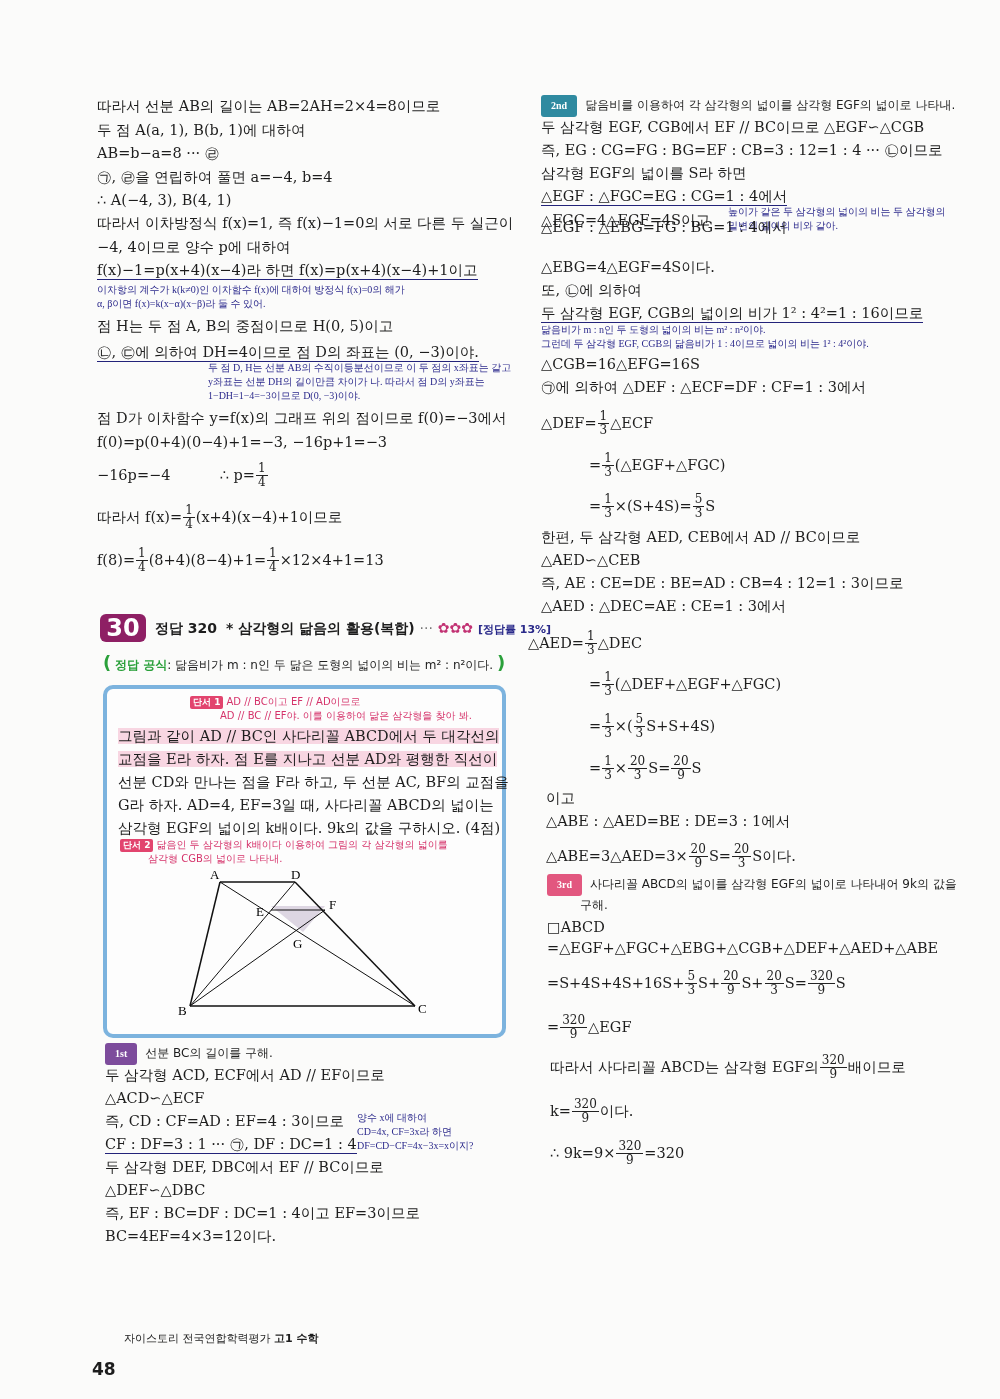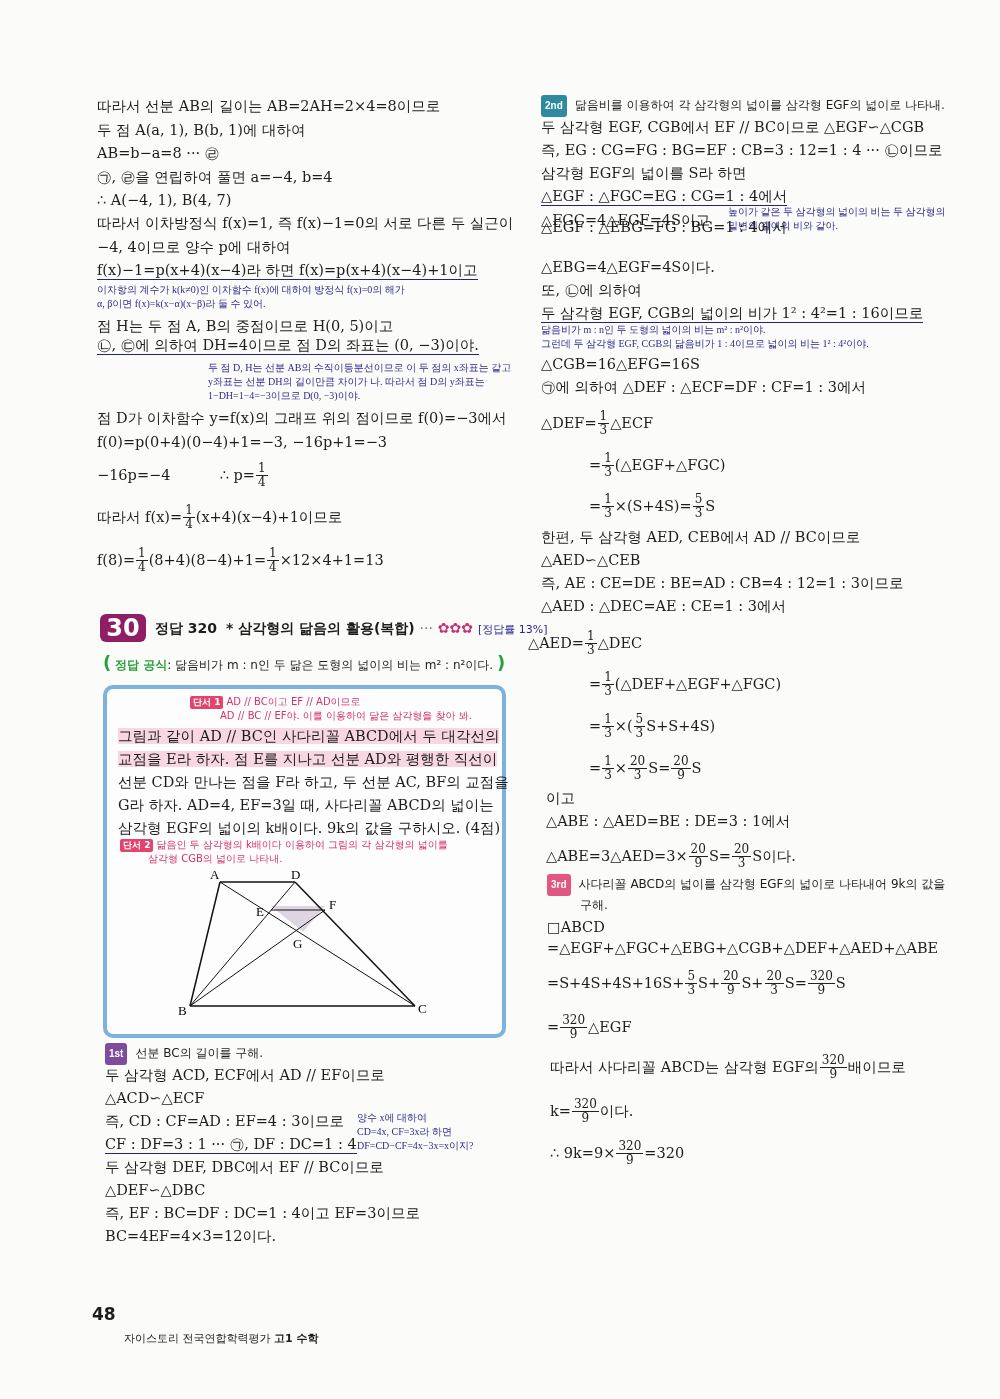--- a/index.html
+++ b/index.html
@@ -6,49 +6,49 @@
   body { width:1000px; height:1399px; background:#fbfbfa; position:relative; overflow:hidden;
          font-family:"DejaVu Serif", "Liberation Serif", serif; color:#1d1d1d; }
   .col { position:absolute; font-size:14.5px; }
   .line { position:absolute; white-space:nowrap; line-height:20px; }
   .sans { font-family:"DejaVu Sans","Liberation Sans",sans-serif; }
   .note { font-family:Liberation Serif, serif; font-size:10px; color:#2c2a8c; line-height:14px; }
   .ul { border-bottom:1.5px solid #23237a; padding-bottom:1px; }
   .frac { display:inline-flex; flex-direction:column; align-items:center; vertical-align:middle; font-size:12px; line-height:13px; margin:0 1px; }
   .frac .n { border-bottom:1px solid #222; padding:0 2px; }
   .frac .d { padding:0 2px; }
-  .step { display:inline-block; font-family:Liberation Sans, sans-serif; font-size:10px; font-weight:bold; color:#fff; border-radius:3px; padding:1px 4px; margin-right:8px; }
+  .step { display:inline-block; font-family:Liberation Serif, serif; font-size:10px; font-weight:bold; color:#fff; border-radius:3px; padding:1px 10px; margin-right:8px; }
   .step-1st { background:#7d4c9c; }
   .step-2nd { background:#2f8aa0; }
   .step-3rd { background:#e2577f; }
   .hl { background:#f8d6e2; }
   .num-badge { position:absolute; left:100px; top:614px; width:46px; height:28px; background:#8e1f64; color:#fff; border-radius:6px;
                font-family:"DejaVu Sans","Liberation Sans",sans-serif; font-size:24px; font-weight:bold; text-align:center; line-height:28px; }
   .prob-box { position:absolute; left:103px; top:685px; width:395px; height:345px; border:4px solid #7cb3de; border-radius:10px; background:#fdfdfd; }
   .hint-tag { display:inline-block; background:#e2446e; color:#fff; font-size:9px; font-weight:bold; border-radius:2px; padding:0 3px; margin-right:3px; font-family:"DejaVu Sans",sans-serif; }
   .hint { font-family:"DejaVu Sans","Liberation Sans",sans-serif; font-size:10px; color:#d5326a; line-height:13px; }
-  .footer-num { position:absolute; left:92px; top:1304px; font-family:"DejaVu Sans","Liberation Sans",sans-serif; font-size:17px; font-weight:bold; }
+  .footer-num { position:absolute; left:92px; top:1359px; font-family:"DejaVu Sans","Liberation Sans",sans-serif; font-size:17px; font-weight:bold; }
   .footer-text { position:absolute; left:124px; top:1331px; font-family:"DejaVu Sans","Liberation Sans",sans-serif; font-size:11px; }
 </style>
 </head>
 <body>
 
 <div class="col">
   <div class="line" style="left:97px;top:96px">따라서 선분 AB의 길이는 AB=2AH=2×4=8이므로</div>
   <div class="line" style="left:97px;top:120px">두 점 A(a, 1), B(b, 1)에 대하여</div>
   <div class="line" style="left:97px;top:143px">AB=b−a=8 ··· ㉣</div>
   <div class="line" style="left:97px;top:167px">㉠, ㉣을 연립하여 풀면 a=−4, b=4</div>
-  <div class="line" style="left:97px;top:190px">∴ A(−4, 1), B(4, 7)</div>
+  <div class="line" style="left:97px;top:190px">∴ A(−4, 3), B(4, 1)</div>
   <div class="line" style="left:97px;top:213px">따라서 이차방정식 f(x)=1, 즉 f(x)−1=0의 서로 다른 두 실근이</div>
   <div class="line" style="left:97px;top:237px">−4, 4이므로 양수 p에 대하여</div>
   <div class="line" style="left:97px;top:260px"><span class="ul">f(x)−1=p(x+4)(x−4)라 하면 f(x)=p(x+4)(x−4)+1이고</span></div>
   <div class="line note" style="left:97px;top:283px">이차항의 계수가 k(k≠0)인 이차함수 f(x)에 대하여 방정식 f(x)=0의 해가</div>
   <div class="line note" style="left:97px;top:297px">α, β이면 f(x)=k(x−α)(x−β)라 둘 수 있어.</div>
   <div class="line" style="left:97px;top:316px">점 H는 두 점 A, B의 중점이므로 H(0, 5)이고</div>
-  <div class="line" style="left:97px;top:335px"><span class="ul">㉡, ㉢에 의하여 DH=4이므로 점 D의 좌표는 (0, −3)이야.</span></div>
+  <div class="line" style="left:97px;top:342px"><span class="ul">㉡, ㉢에 의하여 DH=4이므로 점 D의 좌표는 (0, −3)이야.</span></div>
   <div class="line note" style="left:208px;top:361px">두 점 D, H는 선분 AB의 수직이등분선이므로 이 두 점의 x좌표는 같고</div>
   <div class="line note" style="left:208px;top:375px">y좌표는 선분 DH의 길이만큼 차이가 나. 따라서 점 D의 y좌표는</div>
   <div class="line note" style="left:208px;top:389px">1−DH=1−4=−3이므로 D(0, −3)이야.</div>
   <div class="line" style="left:97px;top:408px">점 D가 이차함수 y=f(x)의 그래프 위의 점이므로 f(0)=−3에서</div>
   <div class="line" style="left:97px;top:432px">f(0)=p(0+4)(0−4)+1=−3, −16p+1=−3</div>
   <div class="line" style="left:97px;top:462px">
     <span>−16p=−4</span>
     <span style="display:inline-block;width:40px"></span>
     <span>∴ p=</span><span class="frac">
         <span class="n">1</span>
@@ -70,21 +70,21 @@
         <span class="d">4</span>
       </span><span>×12×4+1=13</span>
   </div>
 
   <div class="num-badge">30</div>
   <div class="line sans" style="left:155px;top:618px;font-size:14px;font-weight:bold">
     <span>정답 320</span>
     <span style="margin-left:4px">* 삼각형의 닮음의 활용(복합)</span>
     <span style="font-weight:normal;color:#777">···</span>
     <span style="color:#c23273">✿✿✿</span>
-    <span style="color:#2a2a8a;font-weight:normal;font-size:11px">[정답률 13%]</span>
+    <span style="color:#2a2a8a;font-weight:bold;font-size:11px">[정답률 13%]</span>
   </div>
   <div class="line sans" style="left:103px;top:653px;font-size:12px">
     <span style="color:#2aa03a;font-weight:bold;font-size:18px">(</span>
     <span style="color:#2aa03a;font-weight:bold">정답 공식</span><span>: 닮음비가 m : n인 두 닮은 도형의 넓이의 비는 m² : n²이다.</span>
     <span style="color:#2aa03a;font-weight:bold;font-size:18px">)</span>
   </div>
 
   <div class="prob-box"></div>
   <div class="line hint" style="left:190px;top:695px"><span class="hint-tag">단서 1</span><span>AD // BC이고 EF // AD이므로</span></div>
   <div class="line hint" style="left:220px;top:709px">AD // BC // EF야. 이를 이용하여 닮은 삼각형을 찾아 봐.</div>

